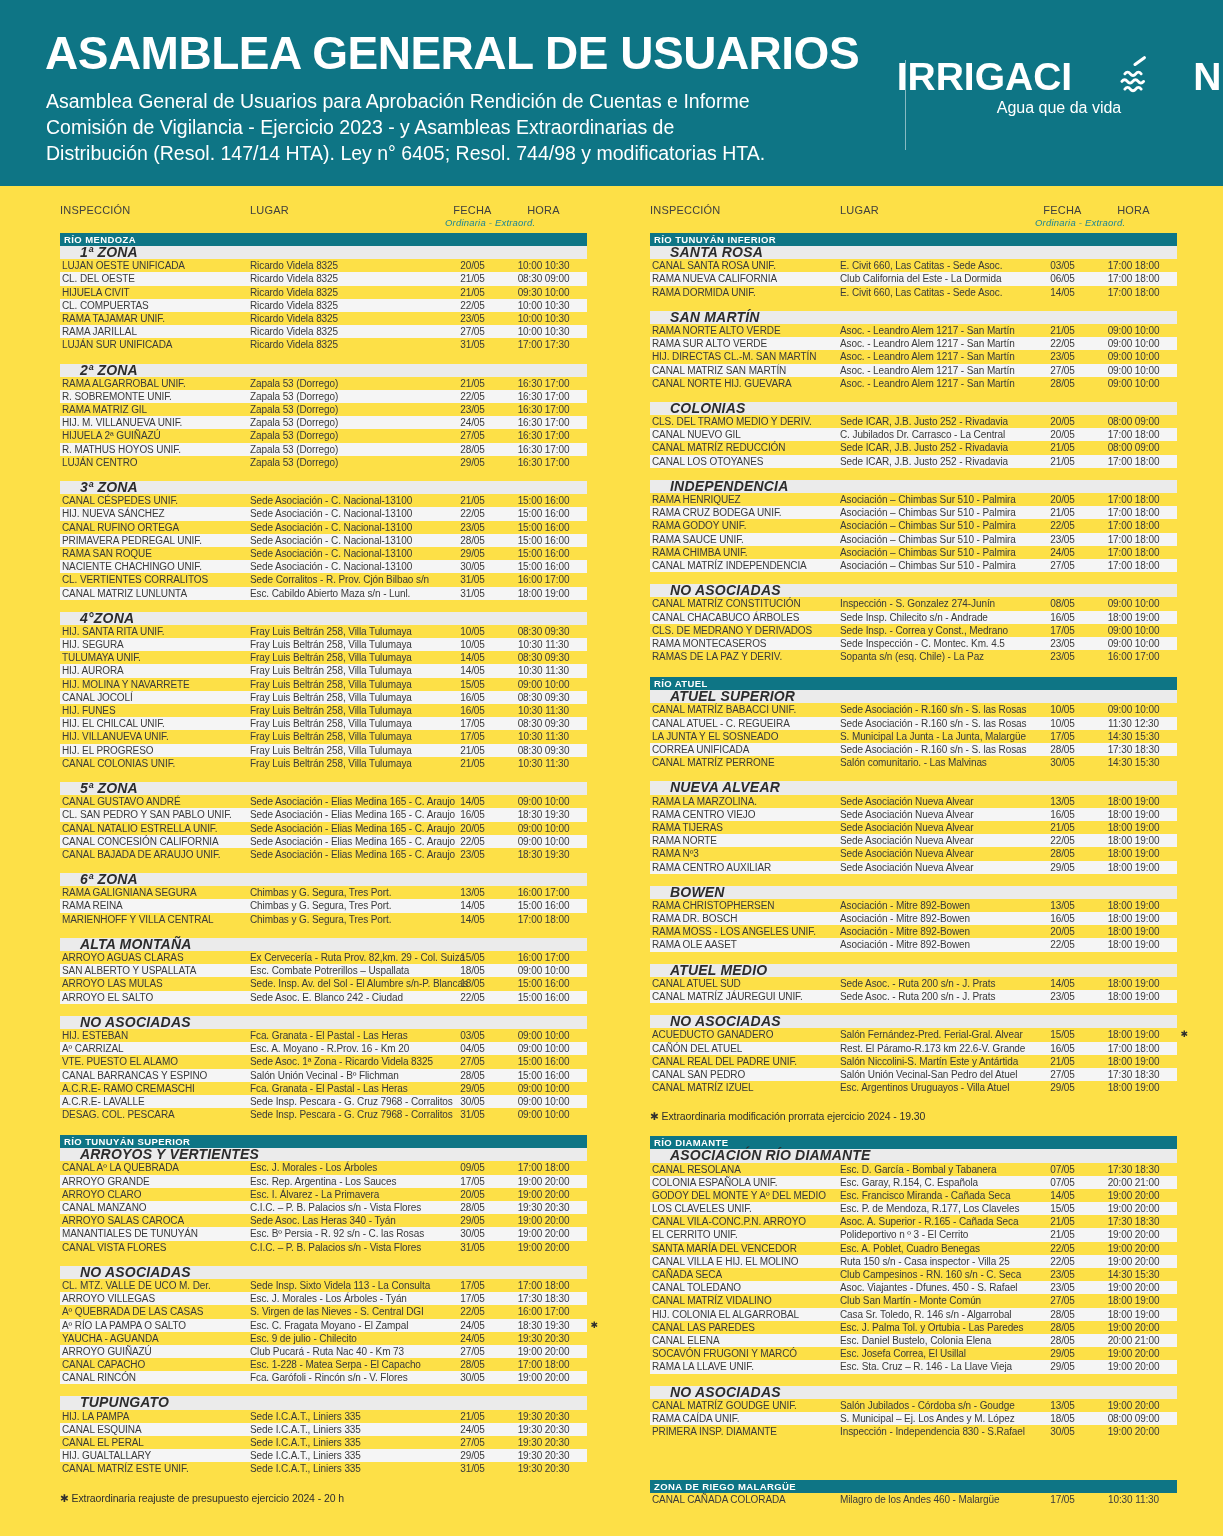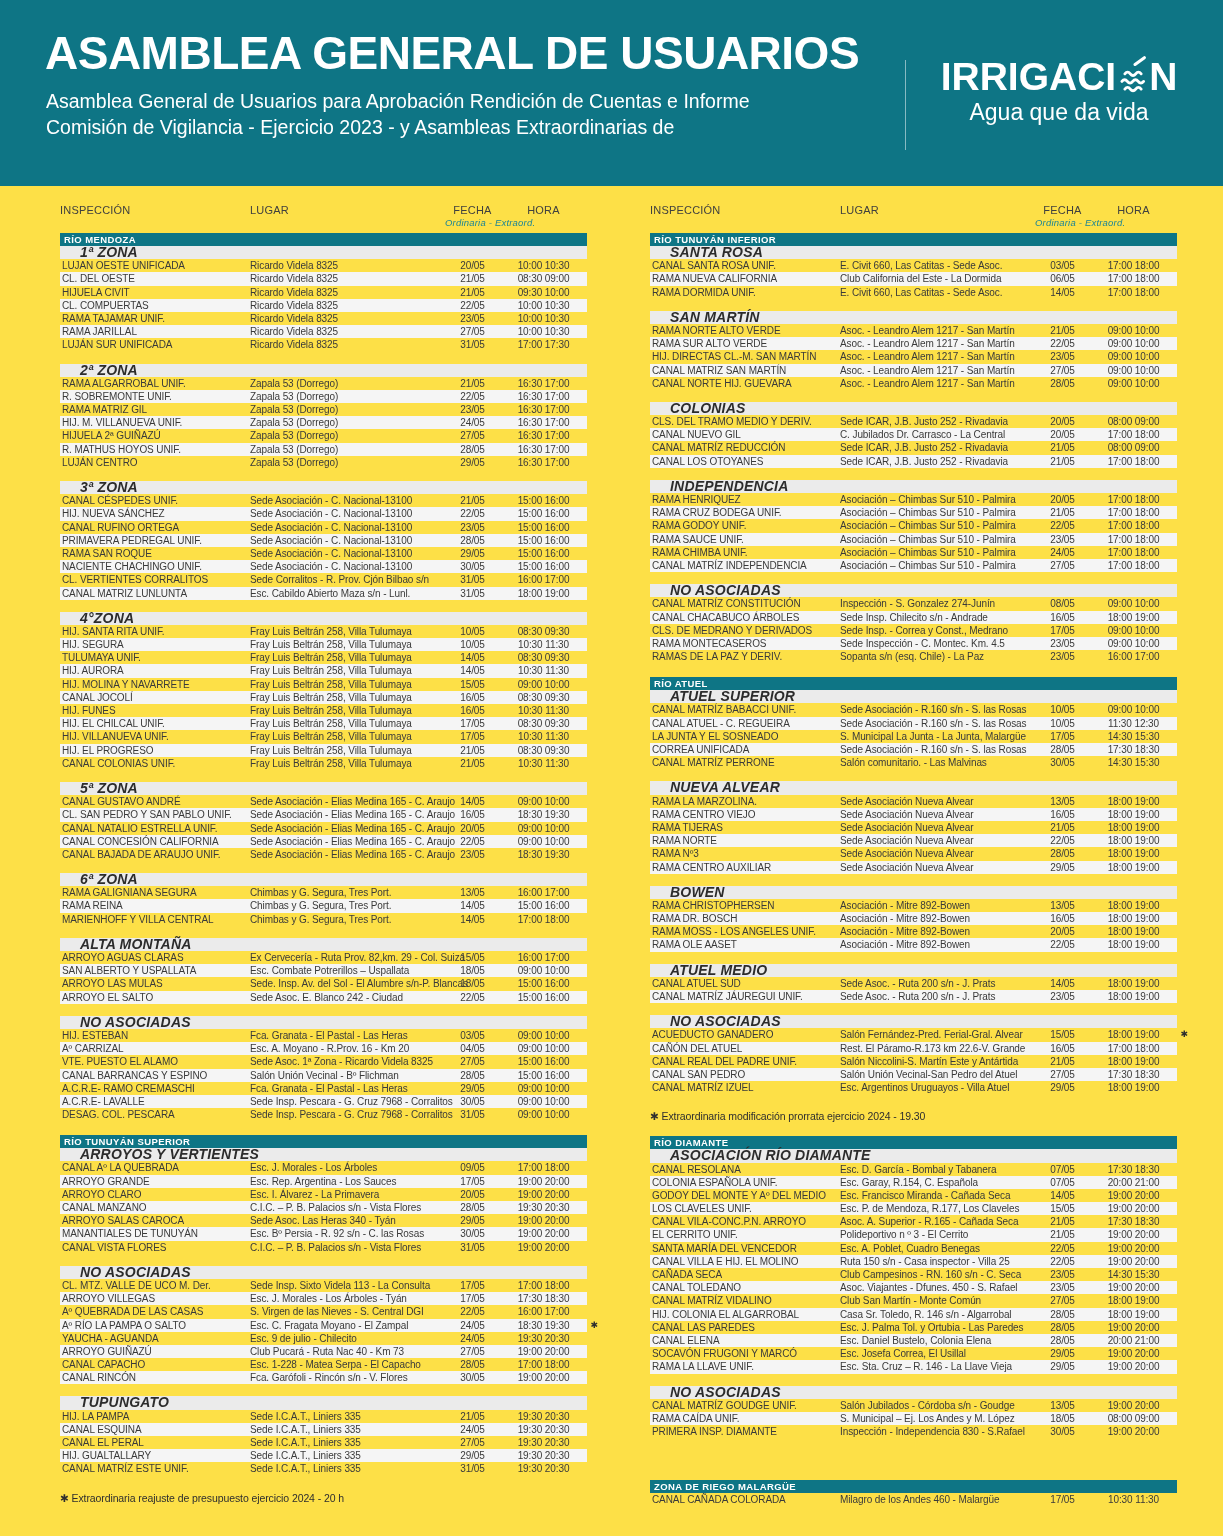--- a/index.html
+++ b/index.html
@@ -9,23 +9,23 @@
   .masthead{position:relative;height:186px;background:#0e7585;color:#fff;}
   .masthead-title{position:absolute;left:45px;top:26px;font-size:46px;font-weight:bold;
                   letter-spacing:-0.5px;white-space:nowrap;}
   .masthead-sub{position:absolute;left:46px;top:88px;font-size:19.5px;line-height:26px;
                 font-weight:400;}
   .masthead-divider{position:absolute;left:905px;top:60px;height:90px;width:0;
                     border-left:1px solid rgba(255,255,255,.5);}
   .logo{position:absolute;left:938px;top:56px;width:242px;display:flex;
         flex-direction:column;align-items:center;}
   .logo-text{display:flex;align-items:flex-end;font-size:39px;font-weight:bold;
-             letter-spacing:0;line-height:40px;}
+             letter-spacing:0;line-height:40px;gap:44px;}
   .wave-o{margin:0 1px 2px 1px;display:block;}
-  .logo-tagline{font-size:23px;font-weight:400;margin-top:2px;}
+  .logo-tagline{font-size:16px;font-weight:400;margin-top:2px;}
   
   .content{display:flex;padding:18px 48px 0 60px;gap:63px;}
   .col{width:527px;flex:0 0 527px;}
   .thead{display:grid;grid-template-columns:190px 195px 55px 87px;font-size:11px;
          color:#3f3f3f;letter-spacing:.2px;}
   .thead .th-fecha,.thead .th-hora{text-align:center;}
   .thead-note{grid-column:3/5;text-align:left;color:#1a8496;font-style:italic;
               font-size:9.5px;line-height:11px;padding-top:1px;}
   .section{margin-top:14px;}
   .col-body .section:first-child{margin-top:5px;}
@@ -50,20 +50,21 @@
 </head>
 <body>
 
 <div class="page">
 
   <header class="masthead">
     <div class="masthead-title">ASAMBLEA GENERAL DE USUARIOS</div>
     <div class="masthead-sub">
       <div>Asamblea General de Usuarios para Aprobación Rendición de Cuentas e Informe</div>
       <div>Comisión de Vigilancia - Ejercicio 2023 - y Asambleas Extraordinarias de</div>
+      <div>Distribución (Resol. 147/14 HTA). Ley n° 6405; Resol. 744/98 y modificatorias HTA.</div>
     </div>
     <div class="masthead-divider"></div>
     <div class="logo">
       <div class="logo-text">
         <span>IRRIGACI</span>
         <svg class="wave-o" width="31" height="39" viewBox="0 0 36 46">
           <path d="M21 10 L32 2" stroke="#ffffff" stroke-width="3.6" fill="none" stroke-linecap="round"></path>
           <path d="M9 21 q3.2 -4 6.4 0 t6.4 0 t6.4 0" stroke="#ffffff" stroke-width="3.4" fill="none" stroke-linecap="round"></path>
           <path d="M5.5 30 q3.2 -4 6.4 0 t6.4 0 t6.4 0 t6.4 0" stroke="#ffffff" stroke-width="3.4" fill="none" stroke-linecap="round"></path>
           <path d="M9 39 q3.2 -4 6.4 0 t6.4 0 t6.4 0" stroke="#ffffff" stroke-width="3.4" fill="none" stroke-linecap="round"></path>

